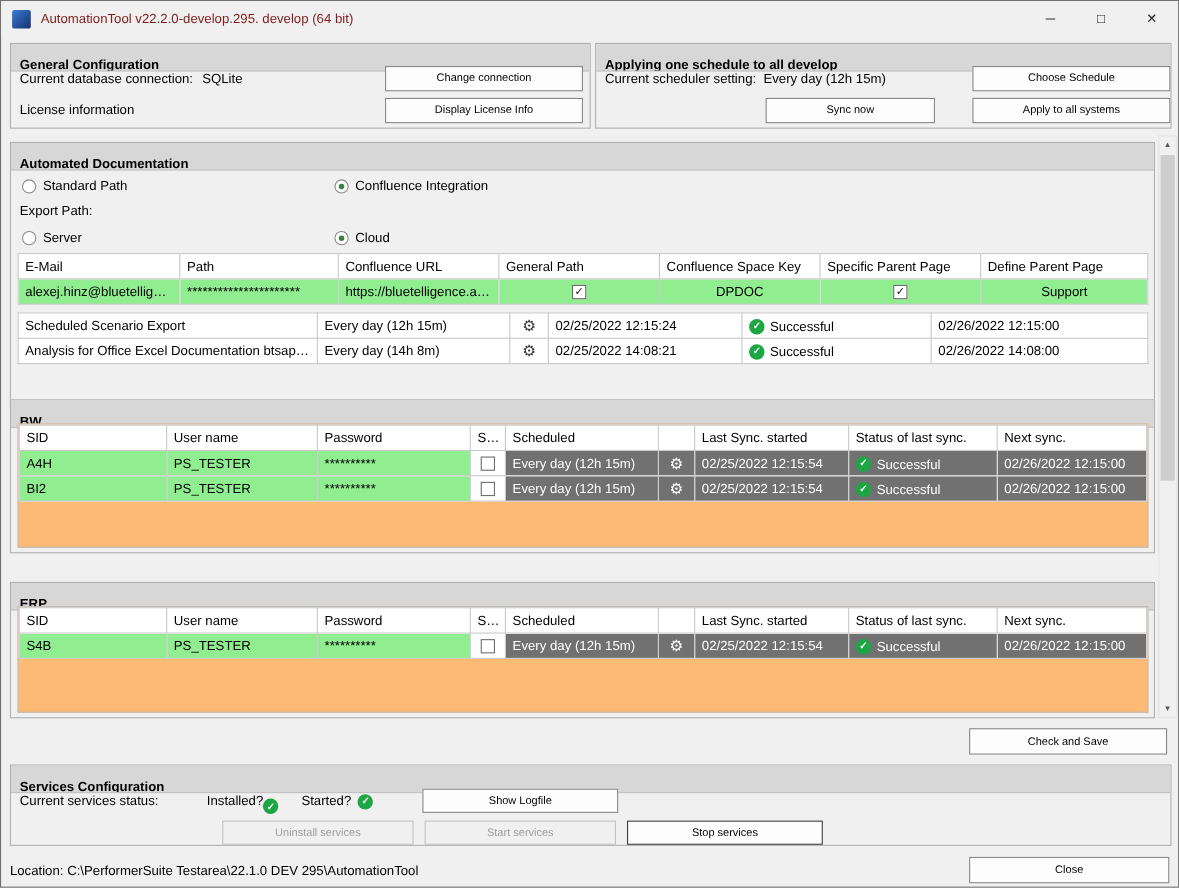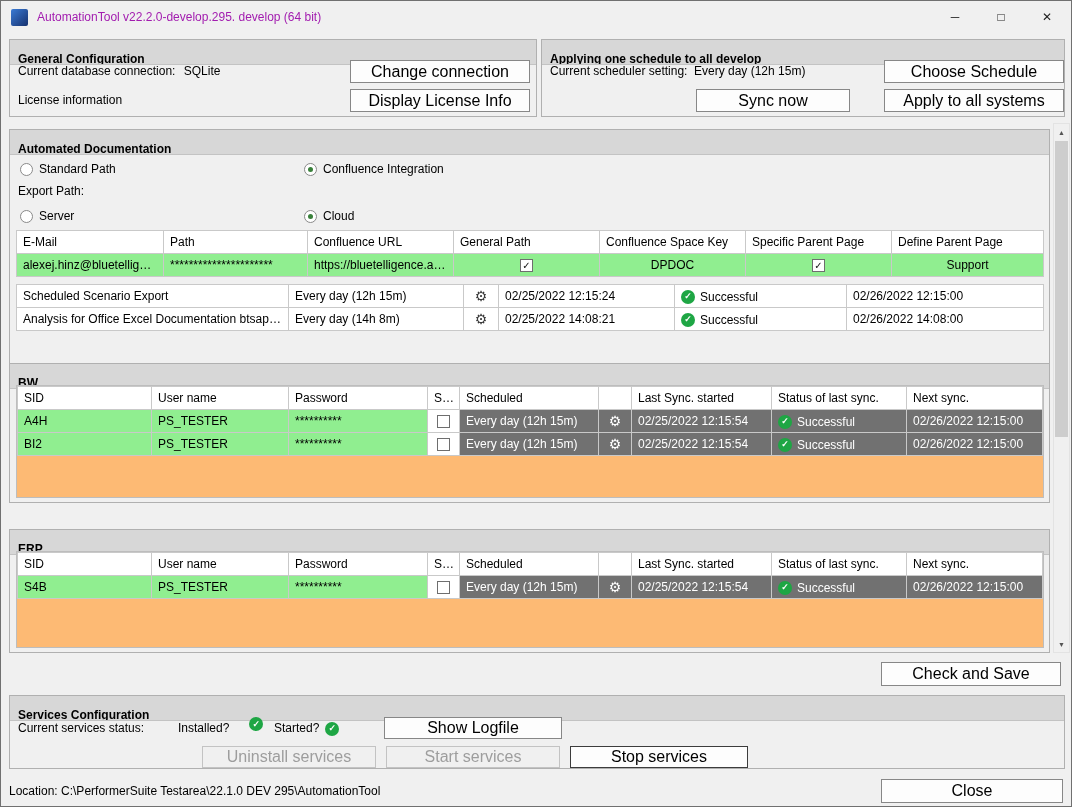--- a/index.html
+++ b/index.html
@@ -5,31 +5,31 @@
   * { box-sizing: border-box; margin: 0; padding: 0; }
   html, body { width: 1072px; height: 807px; }
   body { font-family: "Liberation Sans", sans-serif; font-size: 12px; color: #000; background: #fff; }
 
   .window { position: relative; width: 1072px; height: 807px; background: #f0f0f0; border: 1px solid #707070; overflow: hidden; }
 
   
   .titlebar { position: absolute; left: 0; top: 0; width: 100%; height: 32px; background: #f0f0f0; display: flex; align-items: center; }
   .app-icon { width: 17px; height: 17px; margin-left: 10px; border-radius: 2px;
               background: linear-gradient(135deg, #3a7bd5 0%, #16316e 100%); flex: 0 0 auto; }
-  .title-text { margin-left: 9px; font-size: 12px; color: #a21caf; white-space: nowrap; }
+  .title-text { margin-left: 9px; font-size: 12px; color: #7f1d1d; white-space: nowrap; }
   .win-controls { position: absolute; right: 1px; top: 0; height: 32px; display: flex; }
   .win-btn { width: 46px; height: 32px; display: flex; align-items: center; justify-content: center; font-size: 12px; color: #222; cursor: default; }
 
   
   .group { position: absolute; border: 1px solid #b0b0b0; background: #f0f0f0; }
   .group-title { height: 18px; background: #d7d7d7; border-bottom: 1px solid #c3c3c3; font-weight: bold; font-size: 12px; padding: 12px 8px; white-space: nowrap; overflow: hidden; }
 
   .lbl { position: absolute; line-height: 23px; white-space: nowrap; }
 
-  .btn { position: absolute; height: 23px; background: #fdfdfd; border: 1px solid #878787; font-family: inherit; font-size: 16px; color: #000; padding: 0 4px; white-space: nowrap; overflow: hidden; }
+  .btn { position: absolute; height: 23px; background: #fdfdfd; border: 1px solid #878787; font-family: inherit; font-size: 10px; color: #000; padding: 0 4px; white-space: nowrap; overflow: hidden; }
   .btn.primary { border-color: #3c3c3c; }
   .btn.disabled { background: #f0f0f0; border-color: #c3c3c3; color: #9d9d9d; }
 
   
   .radio-item { position: absolute; display: flex; align-items: center; height: 18px; }
   .radio { display: inline-block; width: 13px; height: 13px; border: 1px solid #8a8a8a; border-radius: 50%; background: #fff; margin-right: 6px; position: relative; flex: 0 0 auto; }
   .radio.checked::after { content: ""; position: absolute; left: 3px; top: 3px; width: 5px; height: 5px; border-radius: 50%; background: #39803a; }
   .checkbox { display: inline-flex; width: 13px; height: 13px; border: 1px solid #6e6e6e; background: #fff; align-items: center; justify-content: center; font-size: 10px; line-height: 1; color: #111; vertical-align: middle; }
 
   
@@ -325,21 +325,21 @@
     <div class="sb-arrow" style="top:0">▲</div>
     <div class="sb-thumb" style="top:17px;height:296px"></div>
     <div class="sb-arrow" style="top:512px">▼</div>
   </div>
 
   <button class="btn" style="left:880px;top:661px;width:180px;height:24px">Check and Save</button>
 
   <div class="group" style="left:8px;top:694px;width:1056px;height:74px">
     <div class="group-title">Services Configuration</div>
     <span class="lbl" style="left:8px;top:21px">Current services status:</span>
-    <span class="lbl" style="left:168px;top:21px;display:inline-flex;align-items:flex-start;gap:20px">
+    <span class="lbl" style="left:178px;top:21px;display:inline-flex;align-items:flex-end;gap:0">
       <span>Installed?</span>
       <span class="ok-ico">
           <span>✓</span>
         </span>
     </span>
     <span class="lbl" style="left:264px;top:21px;display:inline-flex;align-items:center;gap:6px">
       <span>Started?</span>
       <span class="ok-ico">
           <span>✓</span>
         </span>

